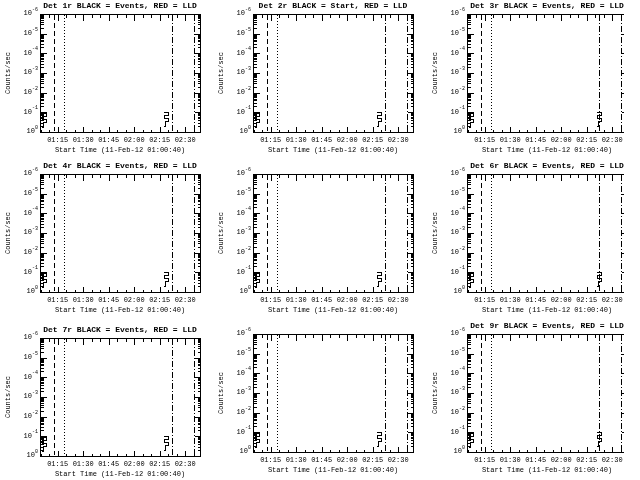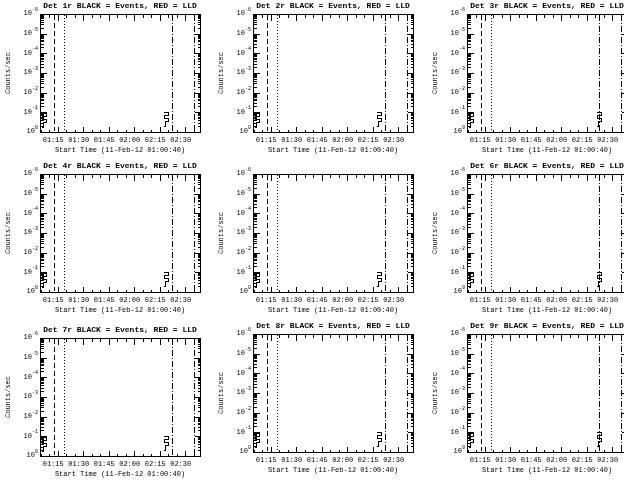--- a/index.html
+++ b/index.html
@@ -6,21 +6,21 @@
   #figure{position:relative;width:600px;height:480px;background:#ffffff;color:#000;
           font-family:Liberation Mono, monospace;overflow:hidden;padding-left:24px;}
   .panel{position:absolute;width:252px;height:160px;}
   .ptitle{position:absolute;left:-20px;top:1px;width:280px;text-align:center;
           font-size:8px;font-weight:bold;line-height:10px;white-space:nowrap;}
   .ylab{position:absolute;left:2px;top:14px;width:12px;height:118px;}
   .ylab span{display:block;width:12px;height:118px;writing-mode:vertical-rl;
              transform:rotate(180deg);text-align:center;font-size:7px;line-height:12px;white-space:nowrap;}
   .ytick{position:absolute;width:24px;text-align:right;font-size:7px;line-height:9px;white-space:nowrap;}
   .ytick sup{font-size:5px;line-height:5px;position:relative;top:-1px;}
-  .xtick{position:absolute;width:30px;font-size:7px;line-height:8px;top:136px;white-space:nowrap;}
+  .xtick{position:absolute;width:30px;text-align:center;font-size:7px;line-height:8px;top:136px;white-space:nowrap;}
   .xtitle{position:absolute;left:-20px;top:146px;width:280px;text-align:center;
           font-size:7px;line-height:9px;white-space:nowrap;}
   svg.plot{position:absolute;left:40px;top:14px;}
 </style>
 </head>
 <body>
 
 <div id="figure">
     <div class="panel" style="left: 0px; top: 0px;">
     <div class="ptitle">Det 1r BLACK = Events, RED = LLD</div>
@@ -199,21 +199,21 @@
       <div class="ytick" style="left: 14px; top: 28.6667px;"><span><span>10</span><sup>-5</sup></span></div>
       <div class="ytick" style="left: 14px; top: 9px;"><span><span>10</span><sup>-6</sup></span></div>
       <div class="xtick" style="left: 42.7px;">01:15</div>
       <div class="xtick" style="left: 68.2px;">01:30</div>
       <div class="xtick" style="left: 93.7px;">01:45</div>
       <div class="xtick" style="left: 119.2px;">02:00</div>
       <div class="xtick" style="left: 144.7px;">02:15</div>
       <div class="xtick" style="left: 170.2px;">02:30</div>
     </div>
     <div class="panel" style="left: 213px; top: 0px;">
-    <div class="ptitle">Det 2r BLACK = Events, RED = LLD</div>
+    <div class="ptitle">Det 2r BLACK = Start, RED = LLD</div>
     <div class="ylab">
       <span>Counts/sec</span>
     </div>
     <svg class="plot" width="162" height="120" viewBox="0 0 162 120" shape-rendering="crispEdges">
         <rect x="0.5" y="0.5" width="160" height="118" fill="none" stroke="#000" stroke-width="1"></rect>
         <g>
           <line x1="0.5" y1="118.5" x2="6.5" y2="118.5" stroke="#000" stroke-width="1"></line>
           <line x1="154.5" y1="118.5" x2="160.5" y2="118.5" stroke="#000" stroke-width="1"></line>
           <line x1="0.5" y1="112.57974341860837" x2="3.5" y2="112.57974341860837" stroke="#000" stroke-width="1"></line>
           <line x1="157.5" y1="112.57974341860837" x2="160.5" y2="112.57974341860837" stroke="#000" stroke-width="1"></line>
@@ -1296,21 +1296,20 @@
       <div class="ytick" style="left: 14px; top: 28.6667px;"><span><span>10</span><sup>-5</sup></span></div>
       <div class="ytick" style="left: 14px; top: 9px;"><span><span>10</span><sup>-6</sup></span></div>
       <div class="xtick" style="left: 42.7px;">01:15</div>
       <div class="xtick" style="left: 68.2px;">01:30</div>
       <div class="xtick" style="left: 93.7px;">01:45</div>
       <div class="xtick" style="left: 119.2px;">02:00</div>
       <div class="xtick" style="left: 144.7px;">02:15</div>
       <div class="xtick" style="left: 170.2px;">02:30</div>
     </div>
     <div class="panel" style="left: 213px; top: 320px;">
-    <div class="ptitle">Det 8r BLACK = Events, RED = LLD</div>
     <div class="ylab">
       <span>Counts/sec</span>
     </div>
     <svg class="plot" width="162" height="120" viewBox="0 0 162 120" shape-rendering="crispEdges">
         <rect x="0.5" y="0.5" width="160" height="118" fill="none" stroke="#000" stroke-width="1"></rect>
         <g>
           <line x1="0.5" y1="118.5" x2="6.5" y2="118.5" stroke="#000" stroke-width="1"></line>
           <line x1="154.5" y1="118.5" x2="160.5" y2="118.5" stroke="#000" stroke-width="1"></line>
           <line x1="0.5" y1="112.57974341860837" x2="3.5" y2="112.57974341860837" stroke="#000" stroke-width="1"></line>
           <line x1="157.5" y1="112.57974341860837" x2="160.5" y2="112.57974341860837" stroke="#000" stroke-width="1"></line>

